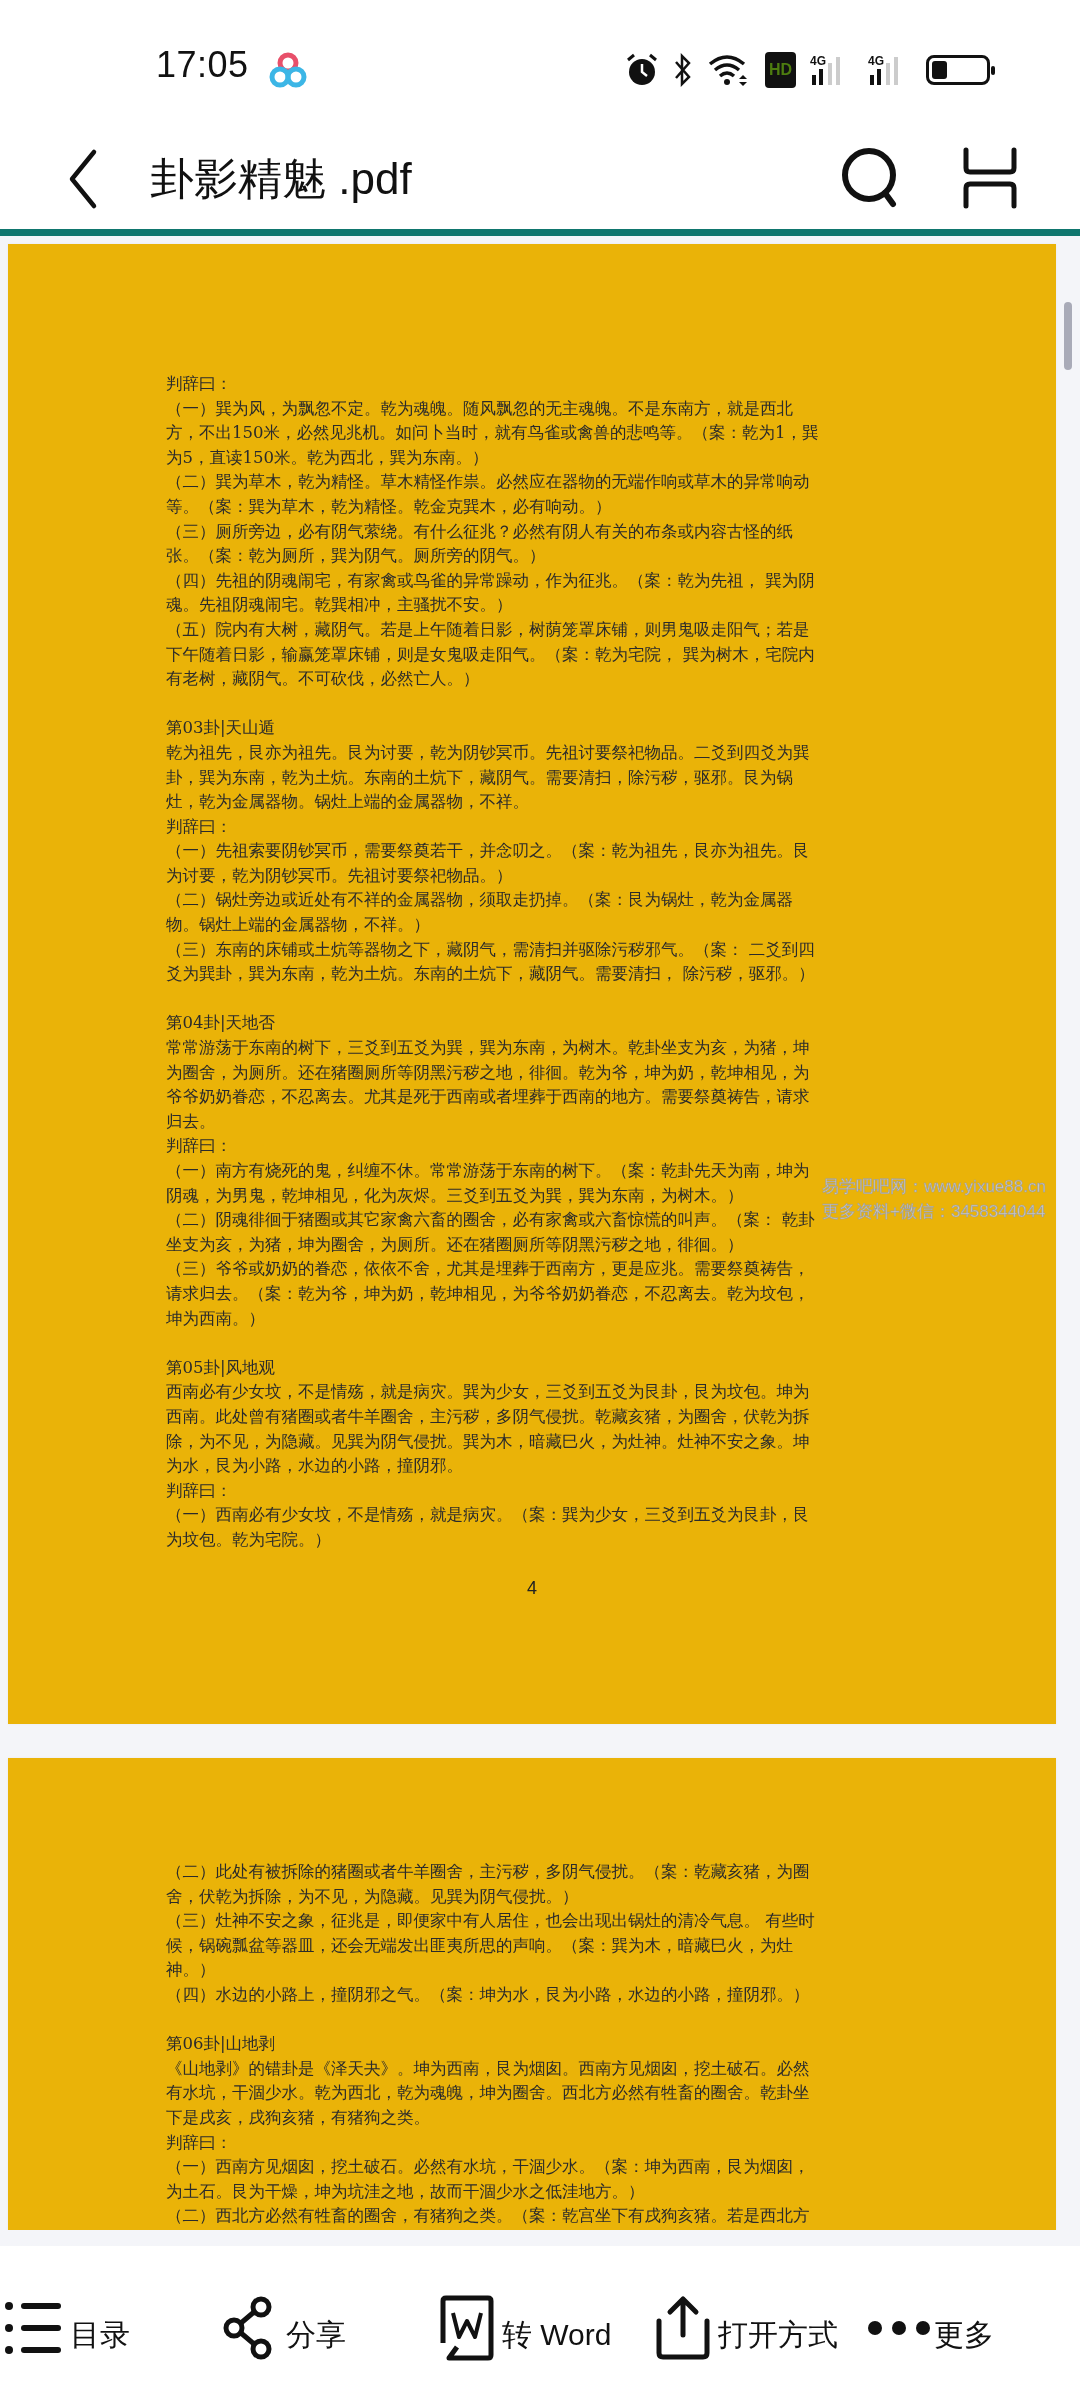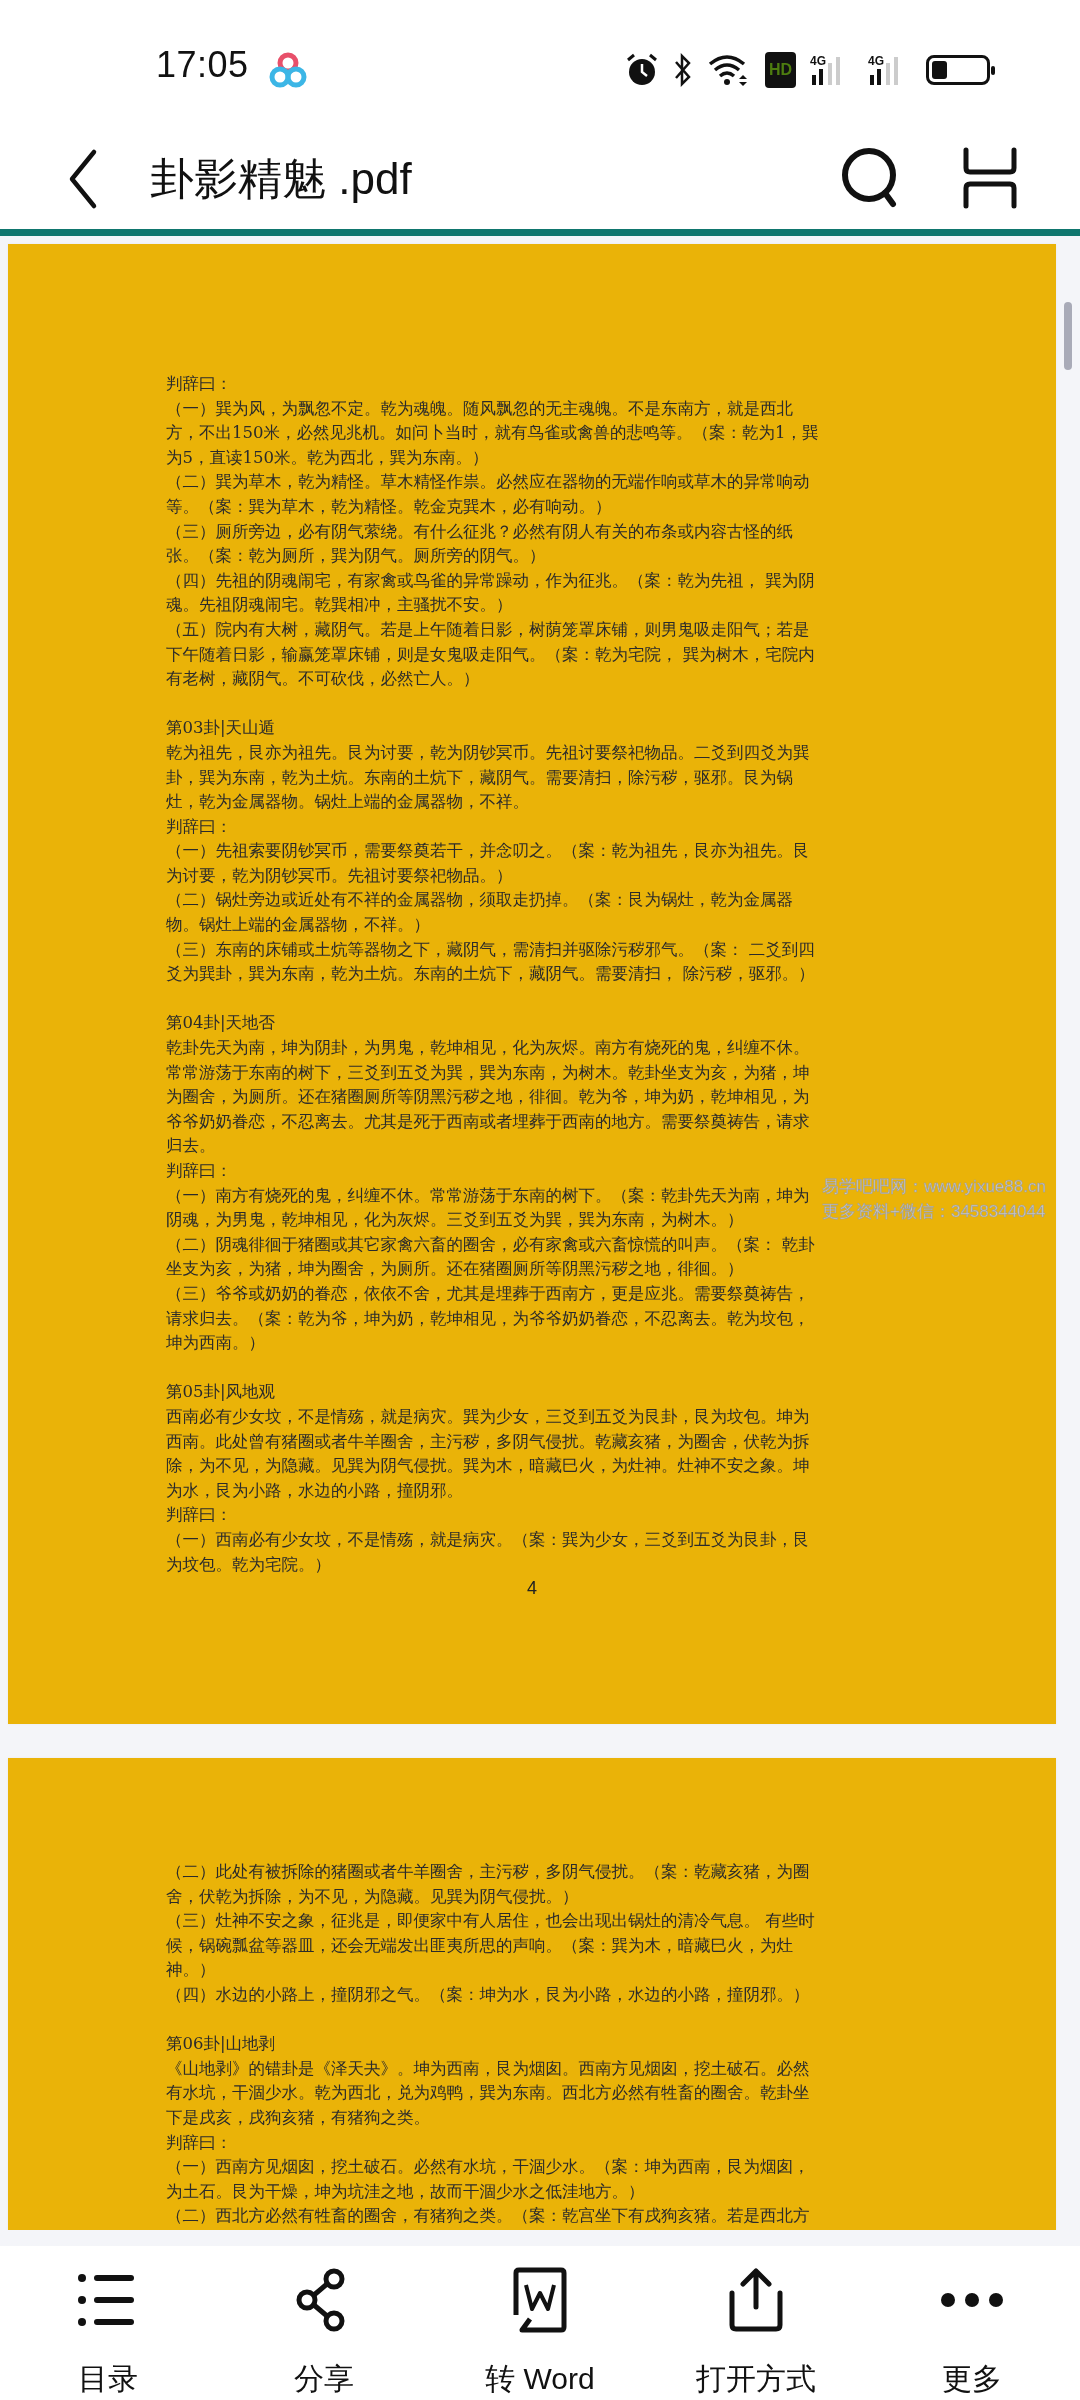--- a/index.html
+++ b/index.html
@@ -26,21 +26,21 @@
   .page1 { top: 8px; height: 1480px; }
   .page2 { top: 1522px; height: 600px; }
   .text-block { position: absolute; left: 158px; width: 740px; font-family: "DejaVu Serif", "Liberation Serif", serif; font-size: 16.5px; line-height: 24.6px; color: #2b2b2b; }
   .text-block p { margin: 0; white-space: nowrap; }
   .text-block .gap { height: 24.6px; }
   .pagenum { position: absolute; left: 0; width: 100%; text-align: center; font-size: 18px; color: #222; font-family: "Liberation Sans", sans-serif; }
   .scrollthumb { position: absolute; right: 8px; top: 66px; width: 8px; height: 68px; background: #a9abb8; border-radius: 4px; cursor: pointer; }
   .watermark { position: absolute; left: 822px; top: 938px; width: 258px; font-size: 17px; line-height: 25px; color: #c7c7c7; font-family: "Liberation Sans", sans-serif; -webkit-text-stroke: 0.5px #9a9a9a; white-space: nowrap; }
 
   .bottombar { position: absolute; left: 0; top: 2246px; width: 1080px; height: 154px; background: #ffffff; display: flex; }
-  .bb-item { flex: 1; display: flex; flex-direction: column; align-items: center; cursor: pointer; justify-content: flex-end; }
+  .bb-item { flex: 1; display: flex; flex-direction: row; align-items: center; cursor: pointer; }
   .bb-item .ic { width: 70px; height: 70px; margin-top: 10px; display: flex; align-items: center; justify-content: center; }
   .bb-item .lbl { margin-top: 24px; font-size: 30px; color: #111; font-family: "Liberation Sans", sans-serif; }
 </style>
 </head>
 <body>
 
 <div class="statusbar">
   <span class="time">17:05</span>
   <span class="app-dot">
     <svg width="40" height="40" viewBox="0 0 40 40">
@@ -142,21 +142,20 @@
         <p>灶，乾为金属器物。锅灶上端的金属器物，不祥。</p>
         <p>判辞曰：</p>
         <p>（一）先祖索要阴钞冥币，需要祭奠若干，并念叨之。（案：乾为祖先，艮亦为祖先。艮</p>
         <p>为讨要，乾为阴钞冥币。先祖讨要祭祀物品。）</p>
         <p>（二）锅灶旁边或近处有不祥的金属器物，须取走扔掉。（案：艮为锅灶，乾为金属器</p>
         <p>物。锅灶上端的金属器物，不祥。）</p>
         <p>（三）东南的床铺或土炕等器物之下，藏阴气，需清扫并驱除污秽邪气。（案： 二爻到四</p>
         <p>爻为巽卦，巽为东南，乾为土炕。东南的土炕下，藏阴气。需要清扫， 除污秽，驱邪。）</p>
         <p class="gap"></p>
         <p>第04卦|天地否</p>
-        <p>乾卦先天为南，坤为阴卦，为男鬼，乾坤相见，化为灰烬。南方有烧死的鬼，纠缠不休。</p>
         <p>常常游荡于东南的树下，三爻到五爻为巽，巽为东南，为树木。乾卦坐支为亥，为猪，坤</p>
         <p>为圈舍，为厕所。还在猪圈厕所等阴黑污秽之地，徘徊。乾为爷，坤为奶，乾坤相见，为</p>
         <p>爷爷奶奶眷恋，不忍离去。尤其是死于西南或者埋葬于西南的地方。需要祭奠祷告，请求</p>
         <p>归去。</p>
         <p>判辞曰：</p>
         <p>（一）南方有烧死的鬼，纠缠不休。常常游荡于东南的树下。（案：乾卦先天为南，坤为</p>
         <p>阴魂，为男鬼，乾坤相见，化为灰烬。三爻到五爻为巽，巽为东南，为树木。）</p>
         <p>（二）阴魂徘徊于猪圈或其它家禽六畜的圈舍，必有家禽或六畜惊慌的叫声。（案： 乾卦</p>
         <p>坐支为亥，为猪，坤为圈舍，为厕所。还在猪圈厕所等阴黑污秽之地，徘徊。）</p>
         <p>（三）爷爷或奶奶的眷恋，依依不舍，尤其是埋葬于西南方，更是应兆。需要祭奠祷告，</p>
@@ -178,21 +177,21 @@
     <div class="text-block" style="top:102px;" id="page2-text">
         <p>（二）此处有被拆除的猪圈或者牛羊圈舍，主污秽，多阴气侵扰。（案：乾藏亥猪，为圈</p>
         <p>舍，伏乾为拆除，为不见，为隐藏。见巽为阴气侵扰。）</p>
         <p>（三）灶神不安之象，征兆是，即便家中有人居住，也会出现出锅灶的清冷气息。 有些时</p>
         <p>候，锅碗瓢盆等器皿，还会无端发出匪夷所思的声响。（案：巽为木，暗藏巳火，为灶</p>
         <p>神。）</p>
         <p>（四）水边的小路上，撞阴邪之气。（案：坤为水，艮为小路，水边的小路，撞阴邪。）</p>
         <p class="gap"></p>
         <p>第06卦|山地剥</p>
         <p>《山地剥》的错卦是《泽天夬》。坤为西南，艮为烟囱。西南方见烟囱，挖土破石。必然</p>
-        <p>有水坑，干涸少水。乾为西北，兑为鸡鸭，巽为东南。西北方必然有牲畜的圈舍。乾卦坐</p>
+        <p>有水坑，干涸少水。乾为西北，乾为魂魄，坤为圈舍。西北方必然有牲畜的圈舍。乾卦坐</p>
         <p>下是戌亥，戌狗亥猪，有猪狗之类。</p>
         <p>判辞曰：</p>
         <p>（一）西南方见烟囱，挖土破石。必然有水坑，干涸少水。（案：坤为西南，艮为烟囱，</p>
         <p>为土石。艮为干燥，坤为坑洼之地，故而干涸少水之低洼地方。）</p>
         <p>（二）西北方必然有牲畜的圈舍，有猪狗之类。（案：乾宫坐下有戌狗亥猪。若是西北方</p>
       </div>
   </div>
   <div class="watermark">
     <div>易学吧吧网：www.yixue88.cn</div>
     <div>更多资料+微信：3458344044</div>

